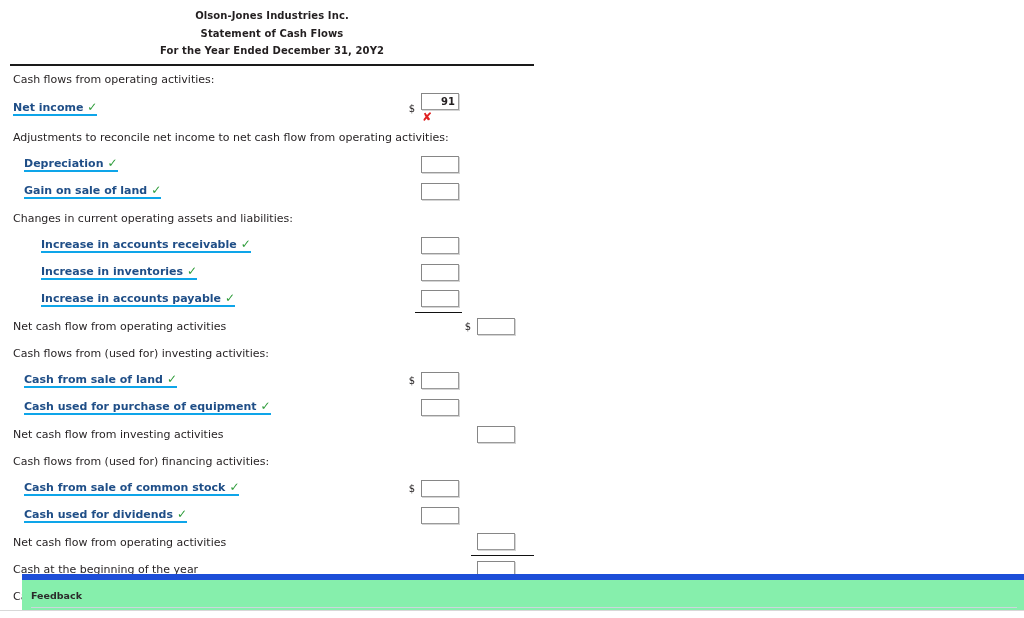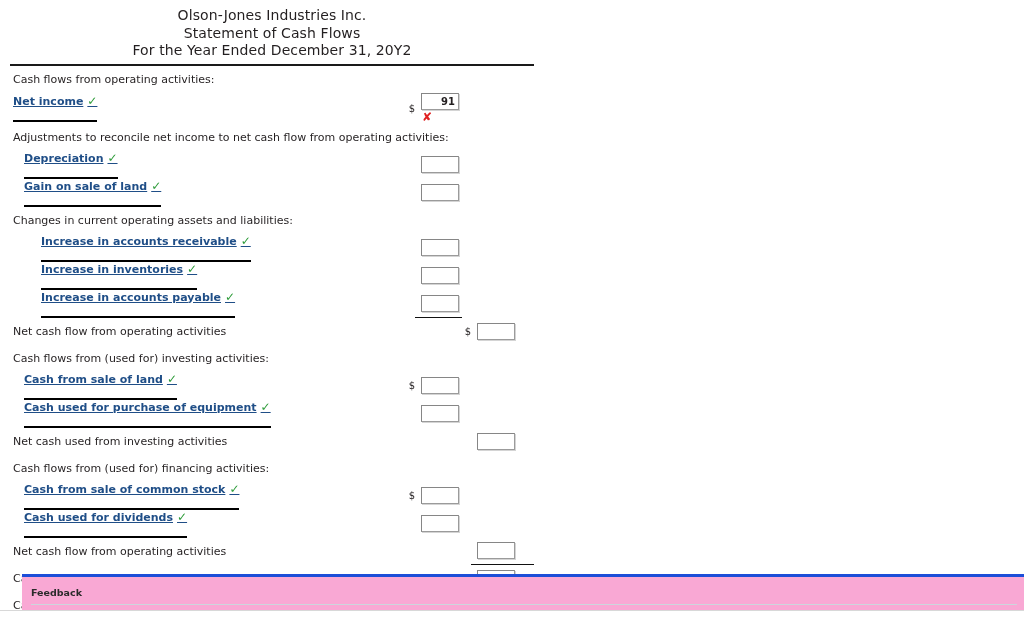--- a/index.html
+++ b/index.html
@@ -24,22 +24,22 @@
     left: 10px;
     top: 0;
     width: 524px;
   }
 
   .title-block {
     text-align: center;
     padding-top: 7px;
   }
   .title-line {
-    font-weight: normal;
-    font-size: 14px;
+    font-weight: bold;
+    font-size: 10px;
     color: #231f20;
     line-height: 17.5px;
     letter-spacing: 0.1px;
     text-align: center;
   }
 
   .head-rule {
     border-bottom: 2px solid #1a1a1a;
     margin-top: 4px;
     width: 524px;
@@ -70,28 +70,27 @@
     font-size: 11px;
     color: #231f20;
     white-space: nowrap;
     margin-top: 30px;
   }
   .cap.lvl0 { padding-left: 3px; }
 
   
   .acct {
     display: inline-block;
-    border-bottom: 2px solid #000000;
+    border-bottom: 2px solid #0ea5e9;
     color: #1f4e87;
     font-weight: bold;
     font-size: 11px;
     white-space: nowrap;
-    padding-bottom: 12px;
+    padding-bottom: 0;
     cursor: pointer;
-    text-decoration: underline;
   }
   .acct .chk {
     color: #2e9c3a;
     font-weight: bold;
     font-size: 12px;
     padding-left: 4px;
   }
   .ind0 { margin-left: 3px; }
   .ind1 { margin-left: 14px; }
   .ind2 { margin-left: 31px; text-align: right; }
@@ -141,22 +140,22 @@
     box-shadow: 0 3px 0 -1.5px #111111;
   }
 
   
   #feedback {
     position: absolute;
     left: 22px;
     top: 574px;
     width: 1002px;
     height: 36px;
-    background: #f9a8d4;
-    border-top: 3px solid #1d4ed8;
+    background: #86efac;
+    border-top: 6px solid #1d4ed8;
     box-sizing: border-box;
   }
   #feedback .fb-title {
     position: absolute;
     left: 9px;
     top: 10px;
     font-size: 9.5px;
     font-weight: bold;
     color: #2b2b2b;
   }
@@ -285,21 +284,21 @@
           <td class="cell-in"></td>
         </tr>
         <tr class="row">
           <td><span class="acct ind1"><span>Cash used for purchase of equipment</span><span class="chk">✓</span></span></td>
           <td class="dollar"></td>
           <td class="cell-in"><input class="amt" type="text" value="" style=""></td>
           <td class="dollar"></td>
           <td class="cell-in"></td>
         </tr>
         <tr class="row">
-          <td><span class="cap lvl0">Net cash used from investing activities</span></td>
+          <td><span class="cap lvl0">Net cash flow from investing activities</span></td>
           <td class="dollar"></td>
           <td class="cell-in"></td>
           <td class="dollar"></td>
           <td class="cell-in"><input class="amt" type="text" value="" style=""></td>
         </tr>
         <tr class="row">
           <td><span class="cap lvl0">Cash flows from (used for) financing activities:</span></td>
           <td class="dollar"></td>
           <td class="cell-in"></td>
           <td class="dollar"></td>

